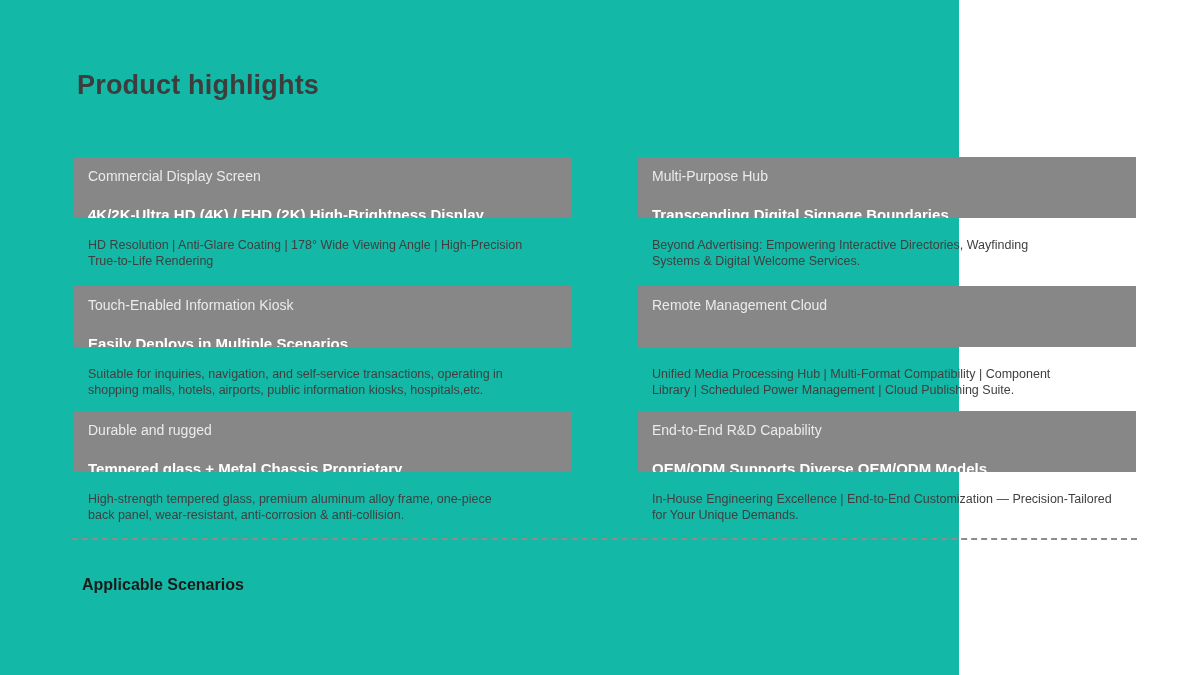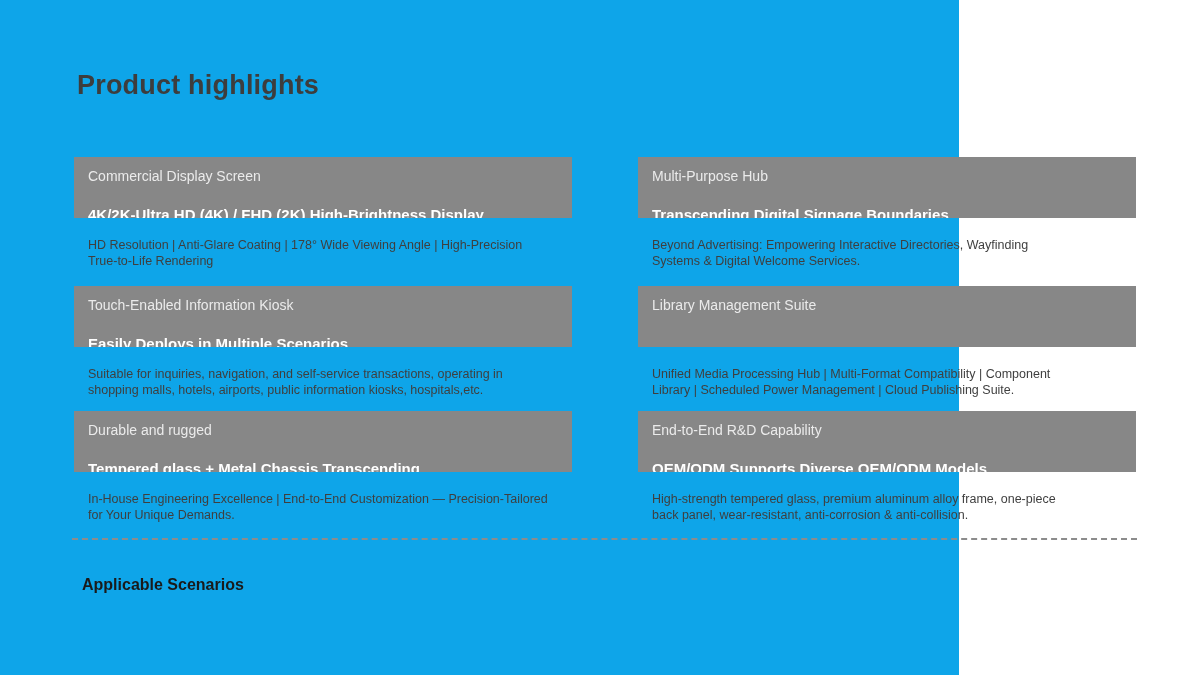--- a/index.html
+++ b/index.html
@@ -3,21 +3,21 @@
 <meta charset="utf-8">
 <style>
   * { margin: 0; padding: 0; box-sizing: border-box; }
   html, body {
     width: 1200px; height: 675px;
     background: #ffffff;
     font-family: "Liberation Sans", sans-serif;
     overflow: hidden;
     position: relative;
   }
-  .slide { position: relative; width: 959px; height: 675px; background: #0ea5e9; text-decoration: underline; }
+  .slide { position: relative; width: 959px; height: 675px; background: #14b8a6; text-decoration: underline; }
 
   .page-title {
     position: absolute;
     left: 77px; top: 70px;
     font-size: 27px;
     font-weight: bold;
     color: #3d3d3d;
     letter-spacing: 0.2px;
   }
 
@@ -102,41 +102,41 @@
     <div class="hl-desc">HD Resolution | Anti-Glare Coating | 178° Wide Viewing Angle | High-Precision
 True-to-Life Rendering</div>
     <div class="hl-desc">Beyond Advertising: Empowering Interactive Directories, Wayfinding
 Systems &amp; Digital Welcome Services.</div>
 
     <div class="hl-box">
       <span class="hl-kicker">Touch-Enabled Information Kiosk</span>
       <span class="hl-headline">Easily Deploys in Multiple Scenarios</span>
     </div>
     <div class="hl-box">
-      <span class="hl-kicker">Library Management Suite</span>
+      <span class="hl-kicker">Remote Management Cloud</span>
     </div>
 
     <div class="hl-desc">Suitable for inquiries, navigation, and self-service transactions, operating in
 shopping malls, hotels, airports, public information kiosks, hospitals,etc.</div>
     <div class="hl-desc">Unified Media Processing Hub | Multi-Format Compatibility | Component
 Library | Scheduled Power Management | Cloud Publishing Suite.</div>
 
     <div class="hl-box">
       <span class="hl-kicker">Durable and rugged</span>
-      <span class="hl-headline">Tempered glass + Metal Chassis Transcending</span>
+      <span class="hl-headline">Tempered glass + Metal Chassis Proprietary</span>
     </div>
     <div class="hl-box">
       <span class="hl-kicker">End-to-End R&amp;D Capability</span>
       <span class="hl-headline">OEM/ODM Supports Diverse OEM/ODM Models</span>
     </div>
 
+    <div class="hl-desc">High-strength tempered glass, premium aluminum alloy frame, one-piece
+back panel, wear-resistant, anti-corrosion &amp; anti-collision.</div>
     <div class="hl-desc">In-House Engineering Excellence | End-to-End Customization — Precision-Tailored
 for Your Unique Demands.</div>
-    <div class="hl-desc">High-strength tempered glass, premium aluminum alloy frame, one-piece
-back panel, wear-resistant, anti-corrosion &amp; anti-collision.</div>
 
   </div>
 
   <div class="separator"></div>
 
   <h2 class="scenarios-heading">Applicable Scenarios</h2>
 
 </div>
 
 </body></html>

